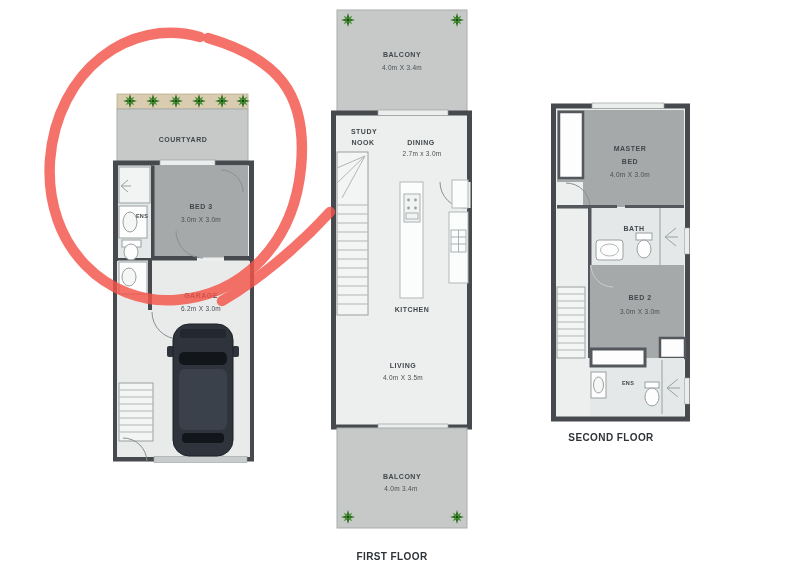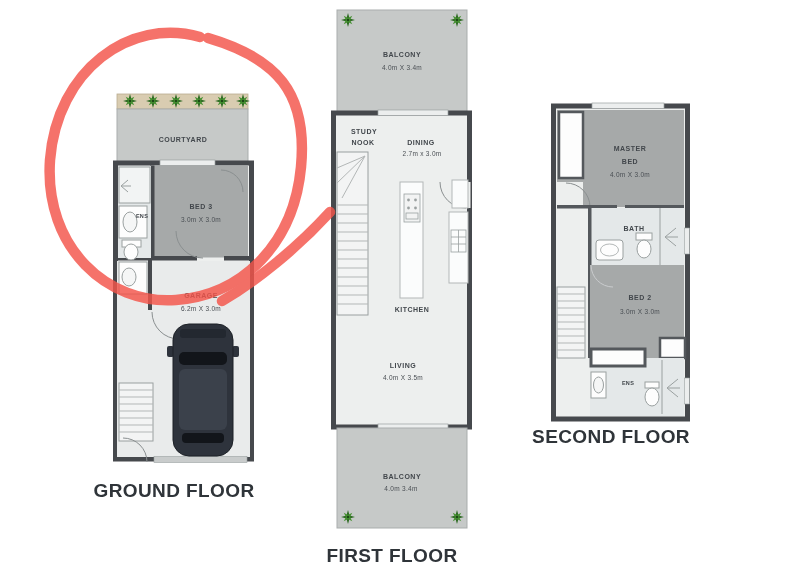--- a/index.html
+++ b/index.html
@@ -4,21 +4,21 @@
 <style>
   html,body{margin:0;padding:0;}
   .canvas{position:relative;width:800px;height:576px;background:#ffffff;overflow:hidden;
           font-family:"Liberation Sans",sans-serif;}
   .layer{position:absolute;left:0;top:0;width:800px;height:576px;}
   .lbl{position:absolute;transform:translate(-50%,-50%);white-space:nowrap;
        font-weight:700;font-size:7px;letter-spacing:.5px;color:#42474c;}
   .dims{font-weight:400;font-size:6.5px;letter-spacing:.3px;color:#4a4f54;}
   .tiny{font-size:5.5px;letter-spacing:.3px;}
   .floor-title{position:absolute;transform:translate(-50%,-50%);white-space:nowrap;
-       font-weight:700;font-size:19px;letter-spacing:.4px;color:#2f3439;}
+       font-weight:700;font-size:10px;letter-spacing:.4px;color:#2f3439;}
   svg{display:block;}
   .annotation{pointer-events:none;}
 </style>
 </head>
 <body>
 
 <div class="canvas">
 
   <svg class="layer" width="800" height="576" viewBox="0 0 800 576">
     <defs>
@@ -166,21 +166,20 @@
   </svg>
 
   <div class="layer">
 
     <div class="lbl" style="left:183px;top:139px">COURTYARD</div>
     <div class="lbl tiny" style="left:142px;top:216px">ENS</div>
     <div class="lbl" style="left:201px;top:206px">BED 3</div>
     <div class="lbl dims" style="left:201px;top:219px">3.0m X 3.0m</div>
     <div class="lbl" style="left:201px;top:295px">GARAGE</div>
     <div class="lbl dims" style="left:201px;top:308px">6.2m X 3.0m</div>
-    <div class="floor-title" style="left:174px;top:491px">GROUND FLOOR</div>
 
     <div class="lbl" style="left:402px;top:54px">BALCONY</div>
     <div class="lbl dims" style="left:402px;top:67px">4.0m X 3.4m</div>
     <div class="lbl" style="left:364px;top:131px">STUDY</div>
     <div class="lbl" style="left:363px;top:142px">NOOK</div>
     <div class="lbl" style="left:421px;top:142px">DINING</div>
     <div class="lbl dims" style="left:422px;top:153px">2.7m x 3.0m</div>
     <div class="lbl" style="left:412px;top:309px">KITCHEN</div>
     <div class="lbl" style="left:403px;top:365px">LIVING</div>
     <div class="lbl dims" style="left:403px;top:377px">4.0m X 3.5m</div>

